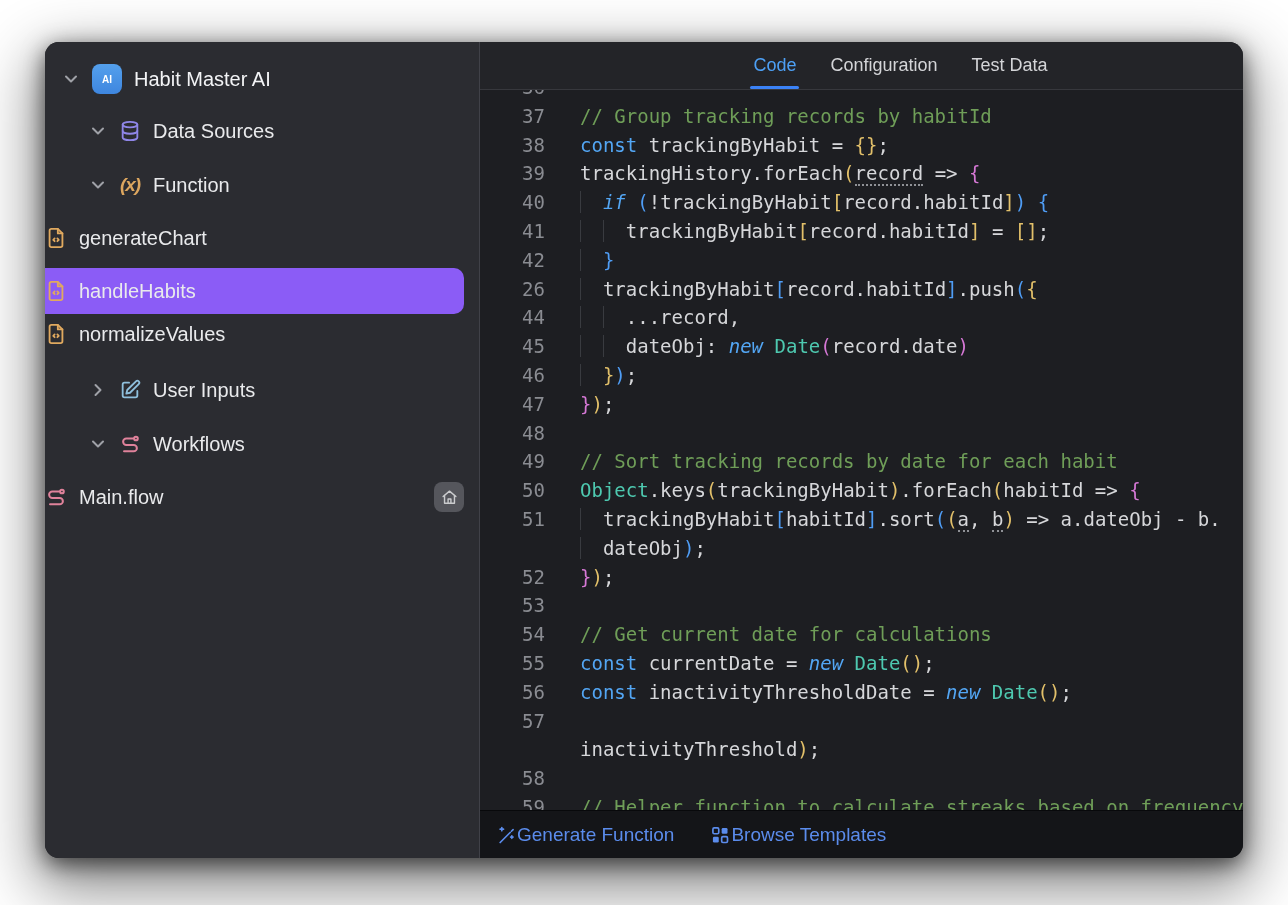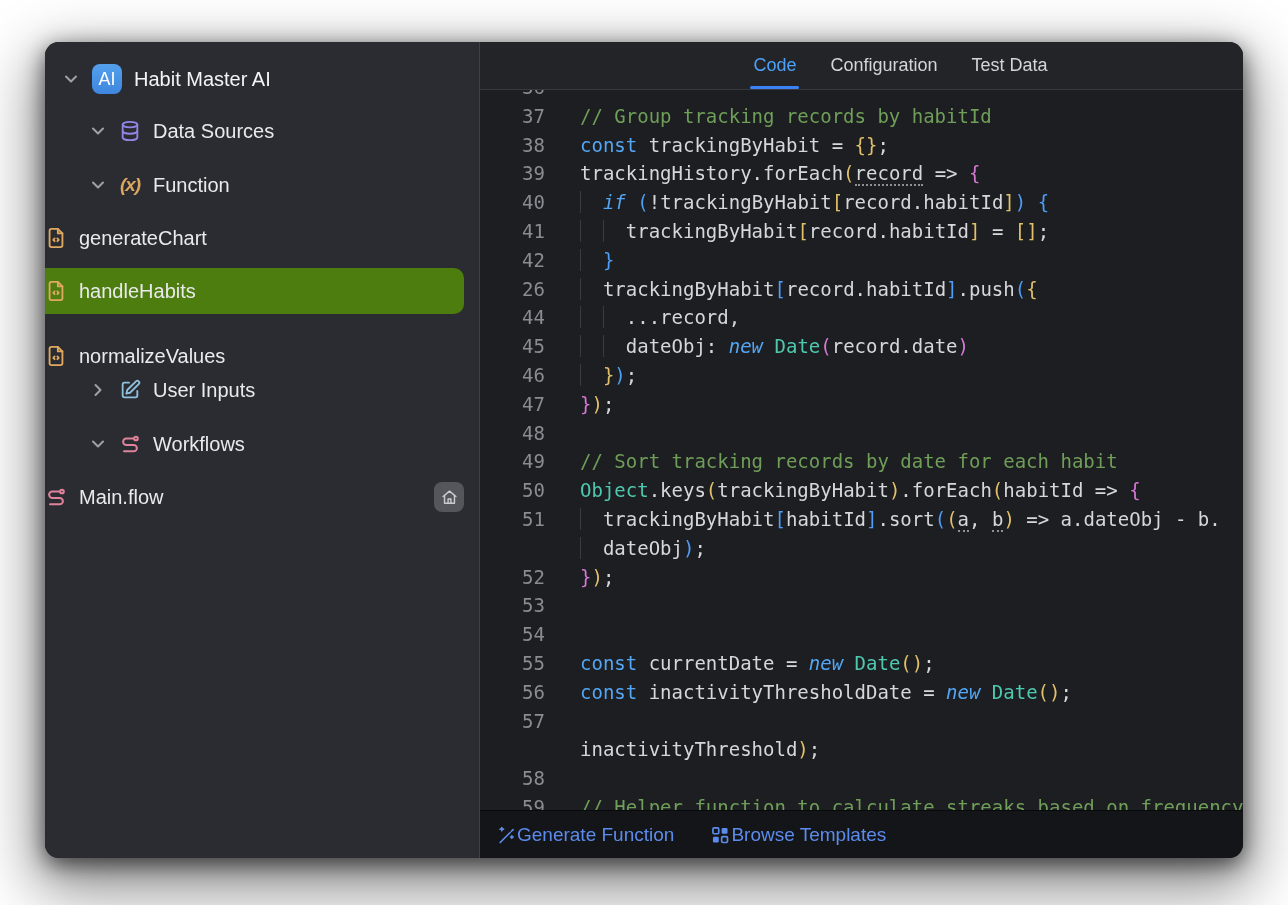--- a/index.html
+++ b/index.html
@@ -13,27 +13,27 @@
   
   .sidebar { width:435px; flex-shrink:0; background:#2b2c31; position:relative;
     border-right:1px solid #404148; }
   .trow { position:absolute; left:0; right:15px; height:46px; display:flex;
     align-items:center; column-gap:12px; color:#e9eaec; cursor:default; }
   .trow .lbl { font-size:20px; color:#e9eaec; white-space:nowrap; }
   .trow.lv0 .lbl { color:#f3f4f6; }
   .lv0 { padding-left:17px; }
   .lv1 { padding-left:44px; }
   .lv2 { }
-  .sel { background:#4d7c0f; border-radius:0 10px 10px 0; }
+  .sel { background:#8b5cf6; border-radius:0 10px 10px 0; }
   .chev { width:18px; height:18px; color:#9fa1a7; flex-shrink:0; display:flex;
     align-items:center; justify-content:center; }
   .ai-badge { width:30px; height:30px; border-radius:8px; flex-shrink:0;
     background:linear-gradient(180deg,#54a0ec,#3e86df); color:#fff;
     display:flex; align-items:center; justify-content:center;
-    font-size:18px; font-weight:400; }
+    font-size:10px; font-weight:700; }
   .icon22 { width:22px; height:22px; flex-shrink:0; display:flex;
     align-items:center; justify-content:center; }
   .fx { color:#dca65f; font-size:19px; font-weight:700; font-style:italic;
     letter-spacing:-1px; }
   .home-btn { margin-left:auto; width:30px; height:30px; border-radius:8px;
     background:#55565c; display:flex; align-items:center; justify-content:center;
     color:#cbccce; cursor:pointer; }
 
   
   .main { flex:1; min-width:0; display:flex; flex-direction:column; }
@@ -133,21 +133,21 @@
         <svg width="22" height="22" viewBox="0 0 24 24" fill="none" stroke="currentColor" stroke-width="2" stroke-linecap="round" stroke-linejoin="round">
             <path d="M14 2H7a2 2 0 0 0-2 2v16a2 2 0 0 0 2 2h10a2 2 0 0 0 2-2V7z"></path>
             <path d="M14 2v5h5"></path>
             <path d="M10.5 12.5 9 14l1.5 1.5"></path>
             <path d="m13.5 12.5 1.5 1.5-1.5 1.5"></path>
           </svg>
       </span>
       <span class="lbl">handleHabits</span>
     </div>
 
-    <div class="trow lv2" style="top:291px">
+    <div class="trow lv2" style="top:269px">
       <span class="icon22" style="color:#e0a95f">
         <svg width="22" height="22" viewBox="0 0 24 24" fill="none" stroke="currentColor" stroke-width="2" stroke-linecap="round" stroke-linejoin="round">
             <path d="M14 2H7a2 2 0 0 0-2 2v16a2 2 0 0 0 2 2h10a2 2 0 0 0 2-2V7z"></path>
             <path d="M14 2v5h5"></path>
             <path d="M10.5 12.5 9 14l1.5 1.5"></path>
             <path d="m13.5 12.5 1.5 1.5-1.5 1.5"></path>
           </svg>
       </span>
       <span class="lbl">normalizeValues</span>
     </div>
@@ -232,21 +232,21 @@
           <div class="crow"><span class="ln">45</span><span class="ct"><span class="tk-g">  </span><span class="tk-g">  </span><span class="tk-pl">dateObj: </span><span class="tk-ki">new</span><span class="tk-pl"> </span><span class="tk-ty">Date</span><span class="tk-p">(</span><span class="tk-pl">record.date</span><span class="tk-p">)</span></span></div>
           <div class="crow"><span class="ln">46</span><span class="ct"><span class="tk-g">  </span><span class="tk-y">}</span><span class="tk-b">)</span><span class="tk-pl">;</span></span></div>
           <div class="crow"><span class="ln">47</span><span class="ct"><span class="tk-p">}</span><span class="tk-y">)</span><span class="tk-pl">;</span></span></div>
           <div class="crow"><span class="ln">48</span><span class="ct"></span></div>
           <div class="crow"><span class="ln">49</span><span class="ct"><span class="tk-cm">// Sort tracking records by date for each habit</span></span></div>
           <div class="crow"><span class="ln">50</span><span class="ct"><span class="tk-ty">Object</span><span class="tk-pl">.keys</span><span class="tk-y">(</span><span class="tk-pl">trackingByHabit</span><span class="tk-y">)</span><span class="tk-pl">.forEach</span><span class="tk-y">(</span><span class="tk-pl">habitId =&gt; </span><span class="tk-p">{</span></span></div>
           <div class="crow"><span class="ln">51</span><span class="ct"><span class="tk-g">  </span><span class="tk-pl">trackingByHabit</span><span class="tk-b">[</span><span class="tk-pl">habitId</span><span class="tk-b">]</span><span class="tk-pl">.sort</span><span class="tk-b">(</span><span class="tk-y">(</span><span class="tk-u">a</span><span class="tk-pl">, </span><span class="tk-u">b</span><span class="tk-y">)</span><span class="tk-pl"> =&gt; a.dateObj - b.</span></span></div>
           <div class="crow"><span class="ln"></span><span class="ct"><span class="tk-g">  </span><span class="tk-pl">dateObj</span><span class="tk-b">)</span><span class="tk-pl">;</span></span></div>
           <div class="crow"><span class="ln">52</span><span class="ct"><span class="tk-p">}</span><span class="tk-y">)</span><span class="tk-pl">;</span></span></div>
           <div class="crow"><span class="ln">53</span><span class="ct"></span></div>
-          <div class="crow"><span class="ln">54</span></div>
+          <div class="crow"><span class="ln">54</span><span class="ct"><span class="tk-cm">// Get current date for calculations</span></span></div>
           <div class="crow"><span class="ln">55</span><span class="ct"><span class="tk-kw">const</span><span class="tk-pl"> currentDate = </span><span class="tk-ki">new</span><span class="tk-pl"> </span><span class="tk-ty">Date</span><span class="tk-y">()</span><span class="tk-pl">;</span></span></div>
           <div class="crow"><span class="ln">56</span><span class="ct"><span class="tk-kw">const</span><span class="tk-pl"> inactivityThresholdDate = </span><span class="tk-ki">new</span><span class="tk-pl"> </span><span class="tk-ty">Date</span><span class="tk-y">()</span><span class="tk-pl">;</span></span></div>
           <div class="crow"><span class="ln">57</span></div>
           <div class="crow"><span class="ln"></span><span class="ct"><span class="tk-pl">inactivityThreshold</span><span class="tk-y">)</span><span class="tk-pl">;</span></span></div>
           <div class="crow"><span class="ln">58</span><span class="ct"></span></div>
           <div class="crow"><span class="ln">59</span><span class="ct"><span class="tk-cm">// Helper function to calculate streaks based on frequency</span></span></div>
         </div>
     </div>
 
     <div class="bottombar">

